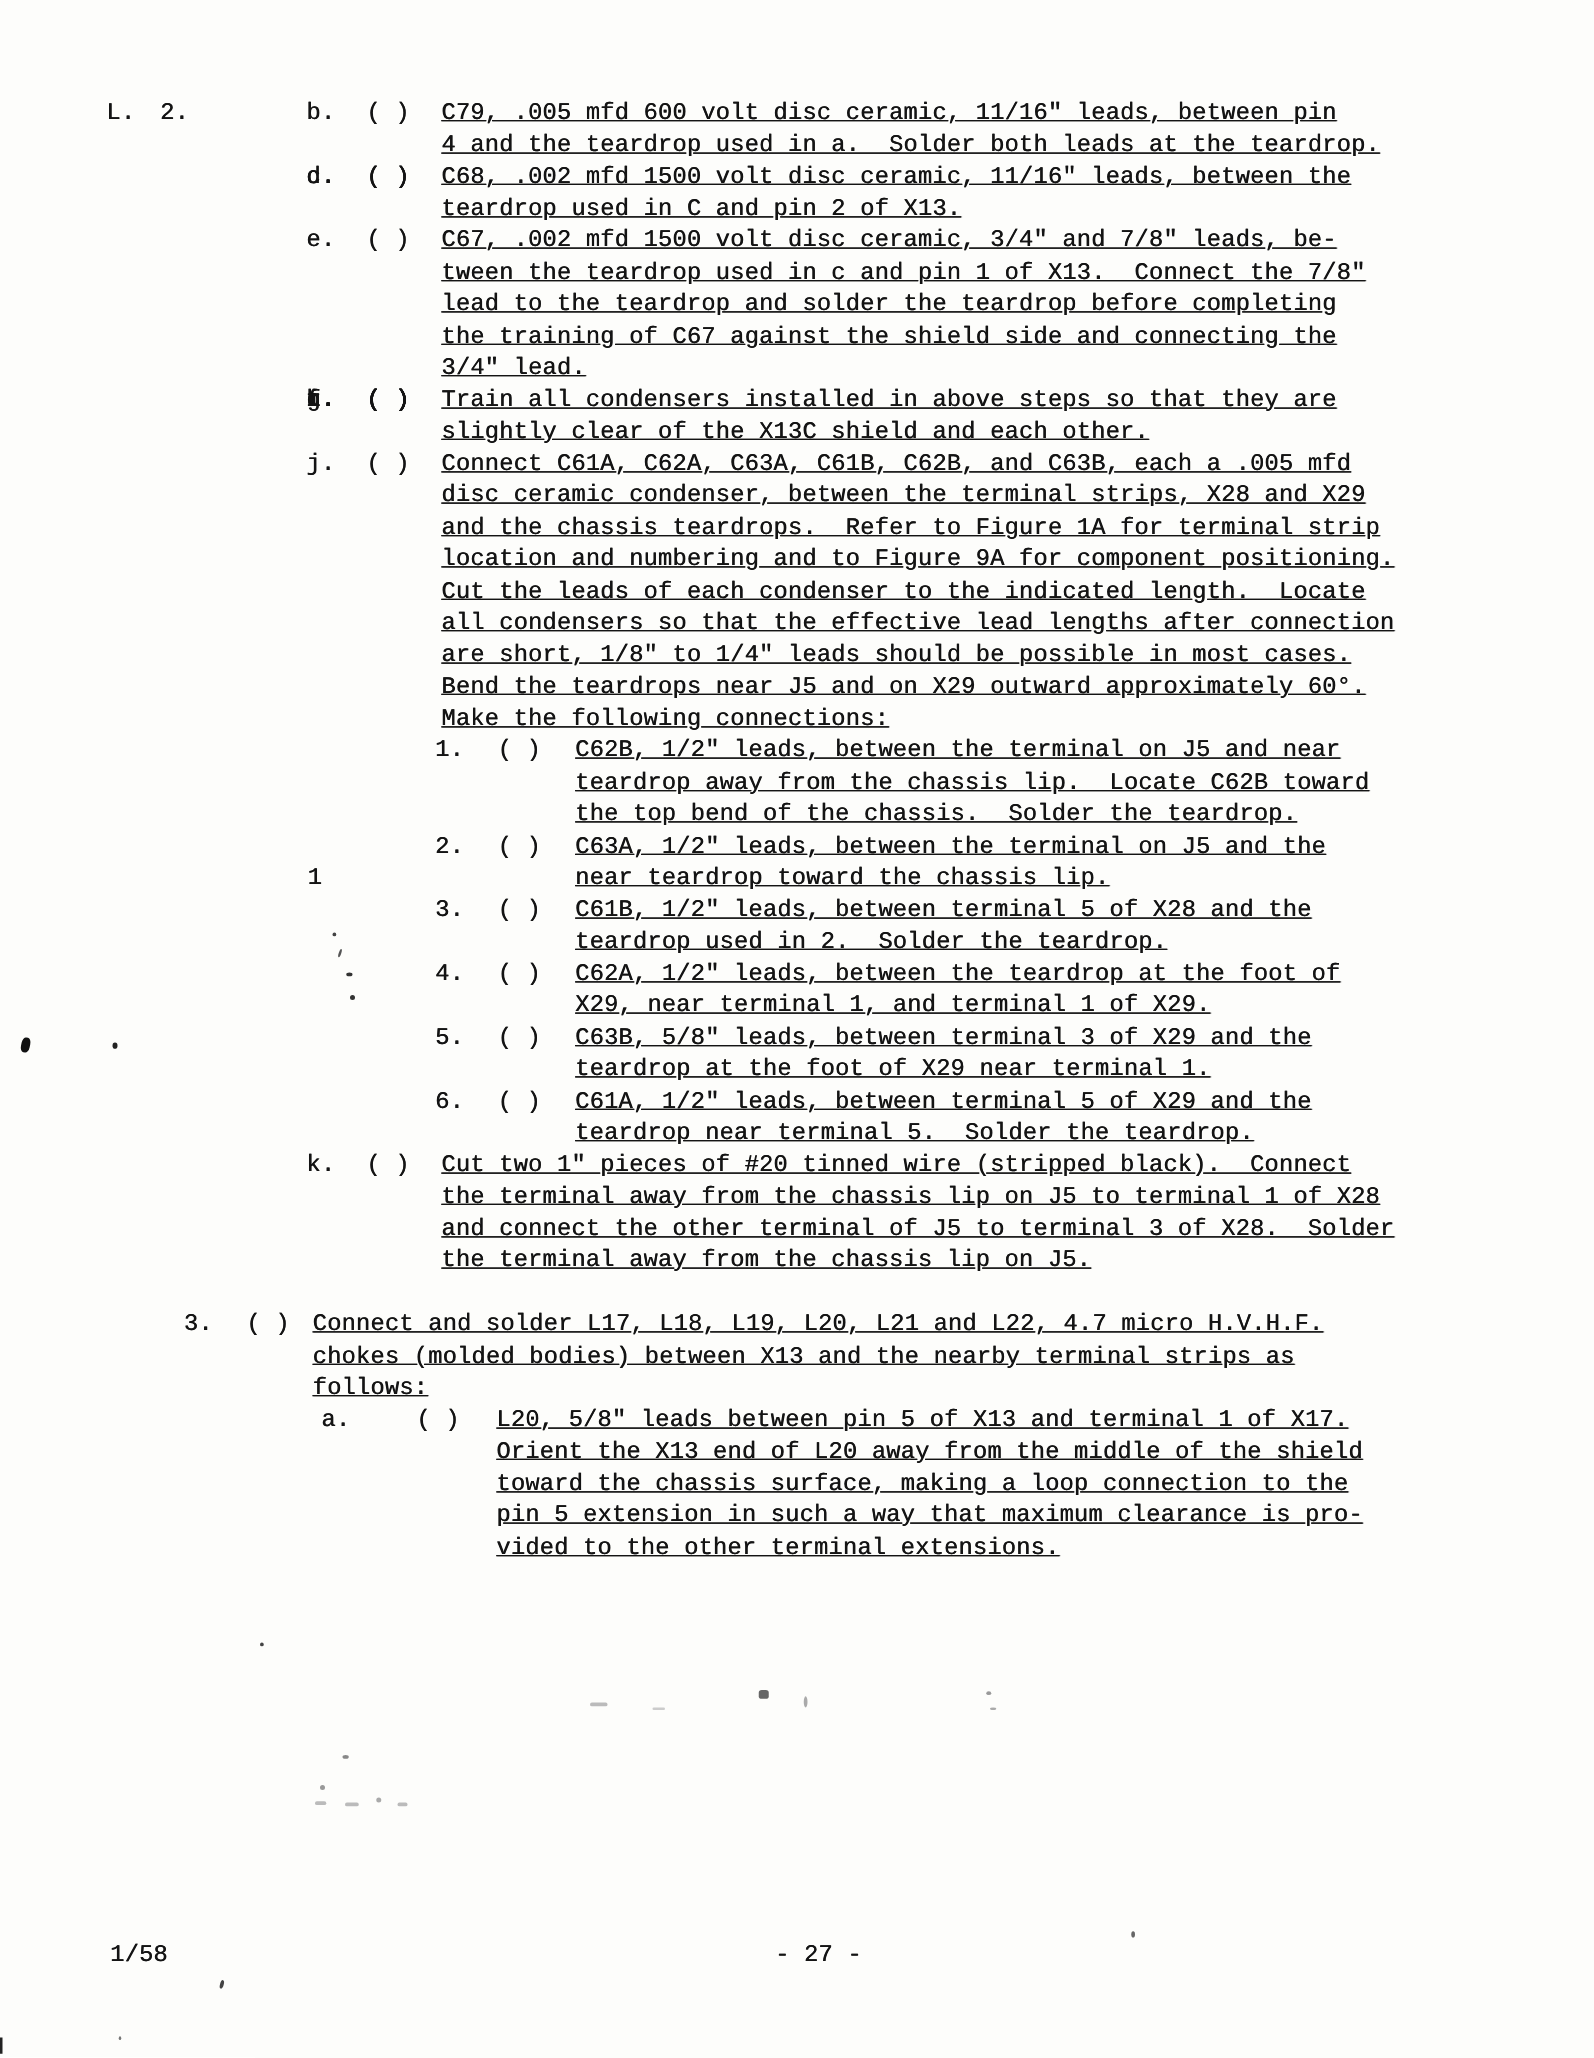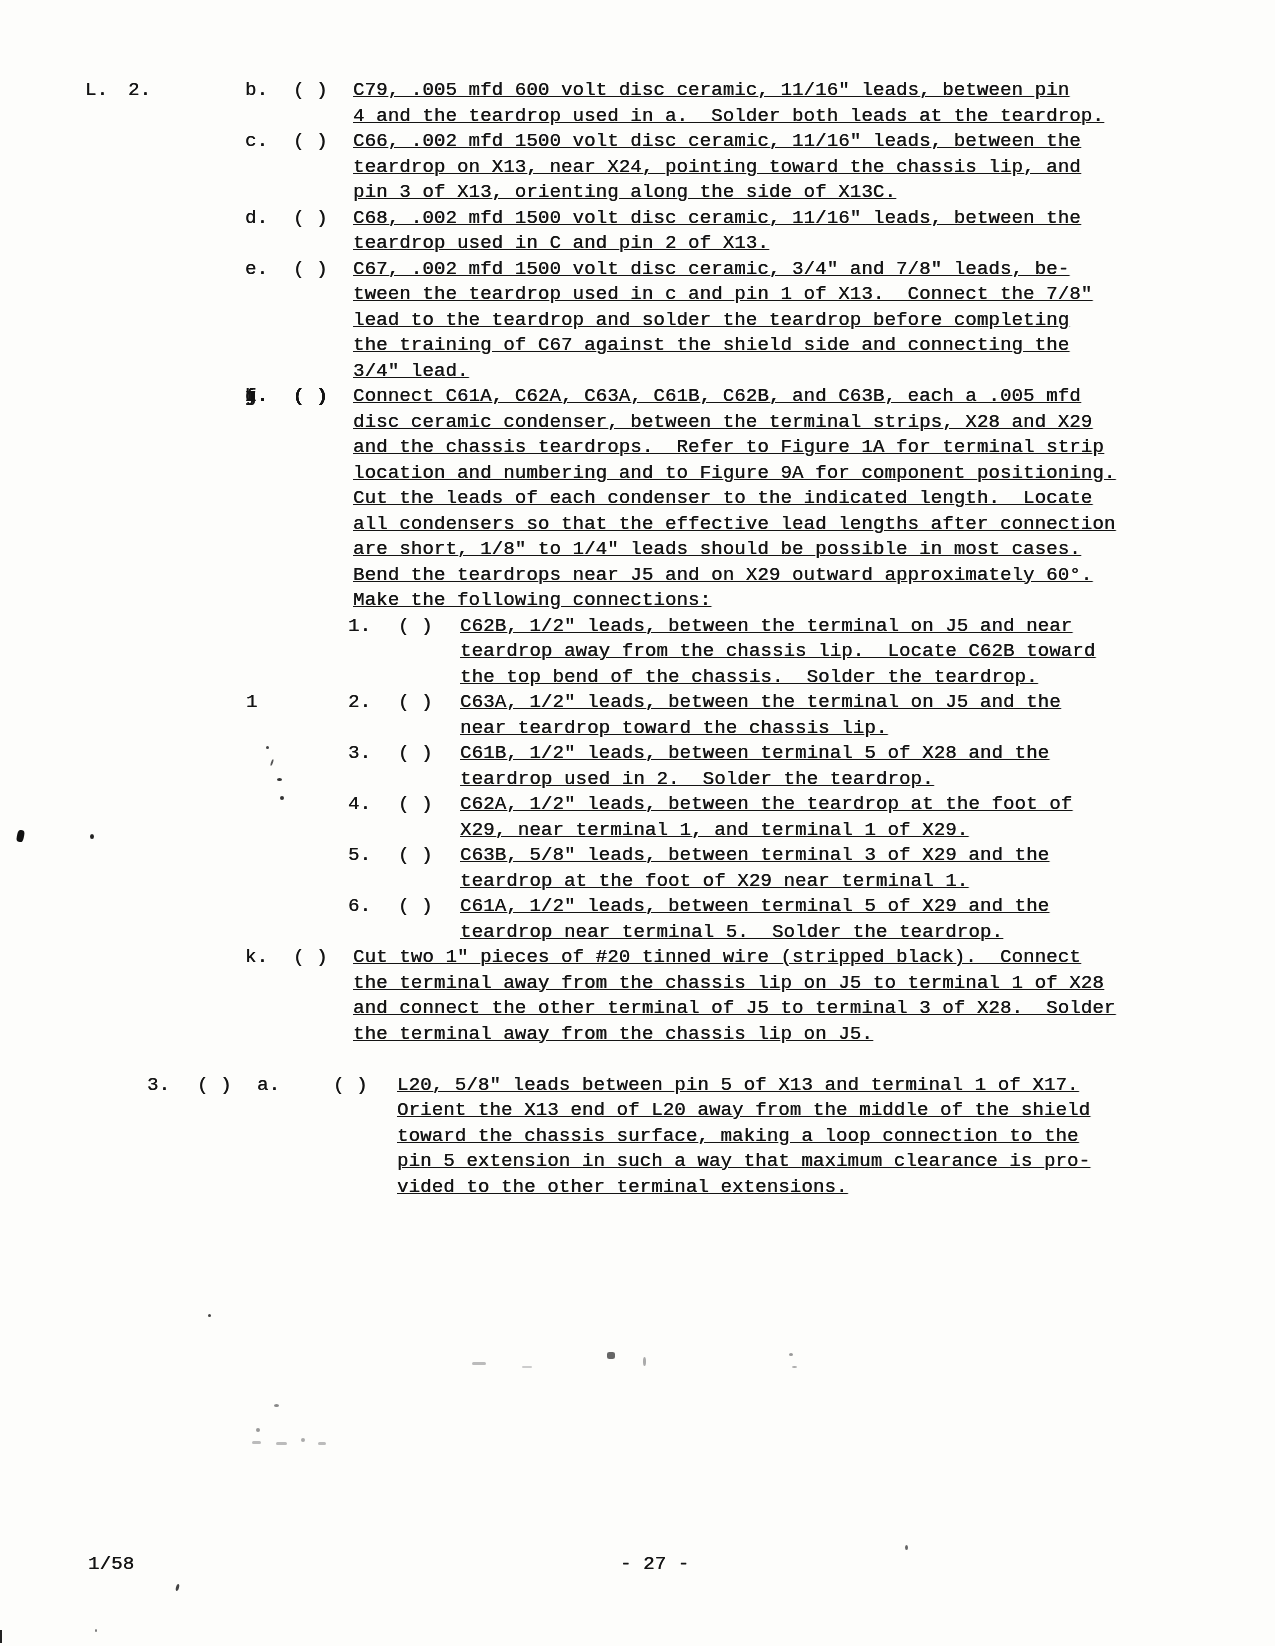--- a/index.html
+++ b/index.html
@@ -54,23 +54,20 @@
     <div class="row">
       <span class="lab">b.</span>
       <span class="chk">( )</span>
       <div class="txt">C79, .005 mfd 600 volt disc ceramic, 11/16" leads, between pin
 4 and the teardrop used in a.  Solder both leads at the teardrop.</div>
     </div>
 
     <div class="row">
       <span class="lab">c.</span>
       <span class="chk">( )</span>
-      <div class="txt">C66, .002 mfd 1500 volt disc ceramic, 11/16" leads, between the
-teardrop on X13, near X24, pointing toward the chassis lip, and
-pin 3 of X13, orienting along the side of X13C.</div>
     </div>
 
     <div class="row">
       <span class="lab">d.</span>
       <span class="chk">( )</span>
       <div class="txt">C68, .002 mfd 1500 volt disc ceramic, 11/16" leads, between the
 teardrop used in C and pin 2 of X13.</div>
     </div>
 
     <div class="row">
@@ -94,20 +91,22 @@
     </div>
 
     <div class="row">
       <span class="lab">h.</span>
       <span class="chk">( )</span>
     </div>
 
     <div class="row">
       <span class="lab">i.</span>
       <span class="chk">( )</span>
+      <div class="txt">Train all condensers installed in above steps so that they are
+slightly clear of the X13C shield and each other.</div>
     </div>
 
     <div class="row">
       <span class="lab">j.</span>
       <span class="chk">( )</span>
       <div class="txt">Connect C61A, C62A, C63A, C61B, C62B, and C63B, each a .005 mfd
 disc ceramic condenser, between the terminal strips, X28 and X29
 and the chassis teardrops.  Refer to Figure 1A for terminal strip
 location and numbering and to Figure 9A for component positioning.
 Cut the leads of each condenser to the indicated length.  Locate
@@ -165,20 +164,23 @@
       <span class="chk">( )</span>
       <div class="txt">Cut two 1" pieces of #20 tinned wire (stripped black).  Connect
 the terminal away from the chassis lip on J5 to terminal 1 of X28
 and connect the other terminal of J5 to terminal 3 of X28.  Solder
 the terminal away from the chassis lip on J5.</div>
     </div>
 
     <div class="row step3">
       <span class="lab">3.</span>
       <span class="chk">( )</span>
+      <div class="txt">Connect and solder L17, L18, L19, L20, L21 and L22, 4.7 micro H.V.H.F.
+chokes (molded bodies) between X13 and the nearby terminal strips as
+follows:</div>
     </div>
 
     <div class="row suba">
       <span class="lab">a.</span>
       <span class="chk">( )</span>
       <div class="txt">L20, 5/8" leads between pin 5 of X13 and terminal 1 of X17.
 Orient the X13 end of L20 away from the middle of the shield
 toward the chassis surface, making a loop connection to the
 pin 5 extension in such a way that maximum clearance is pro-
 vided to the other terminal extensions.</div>

